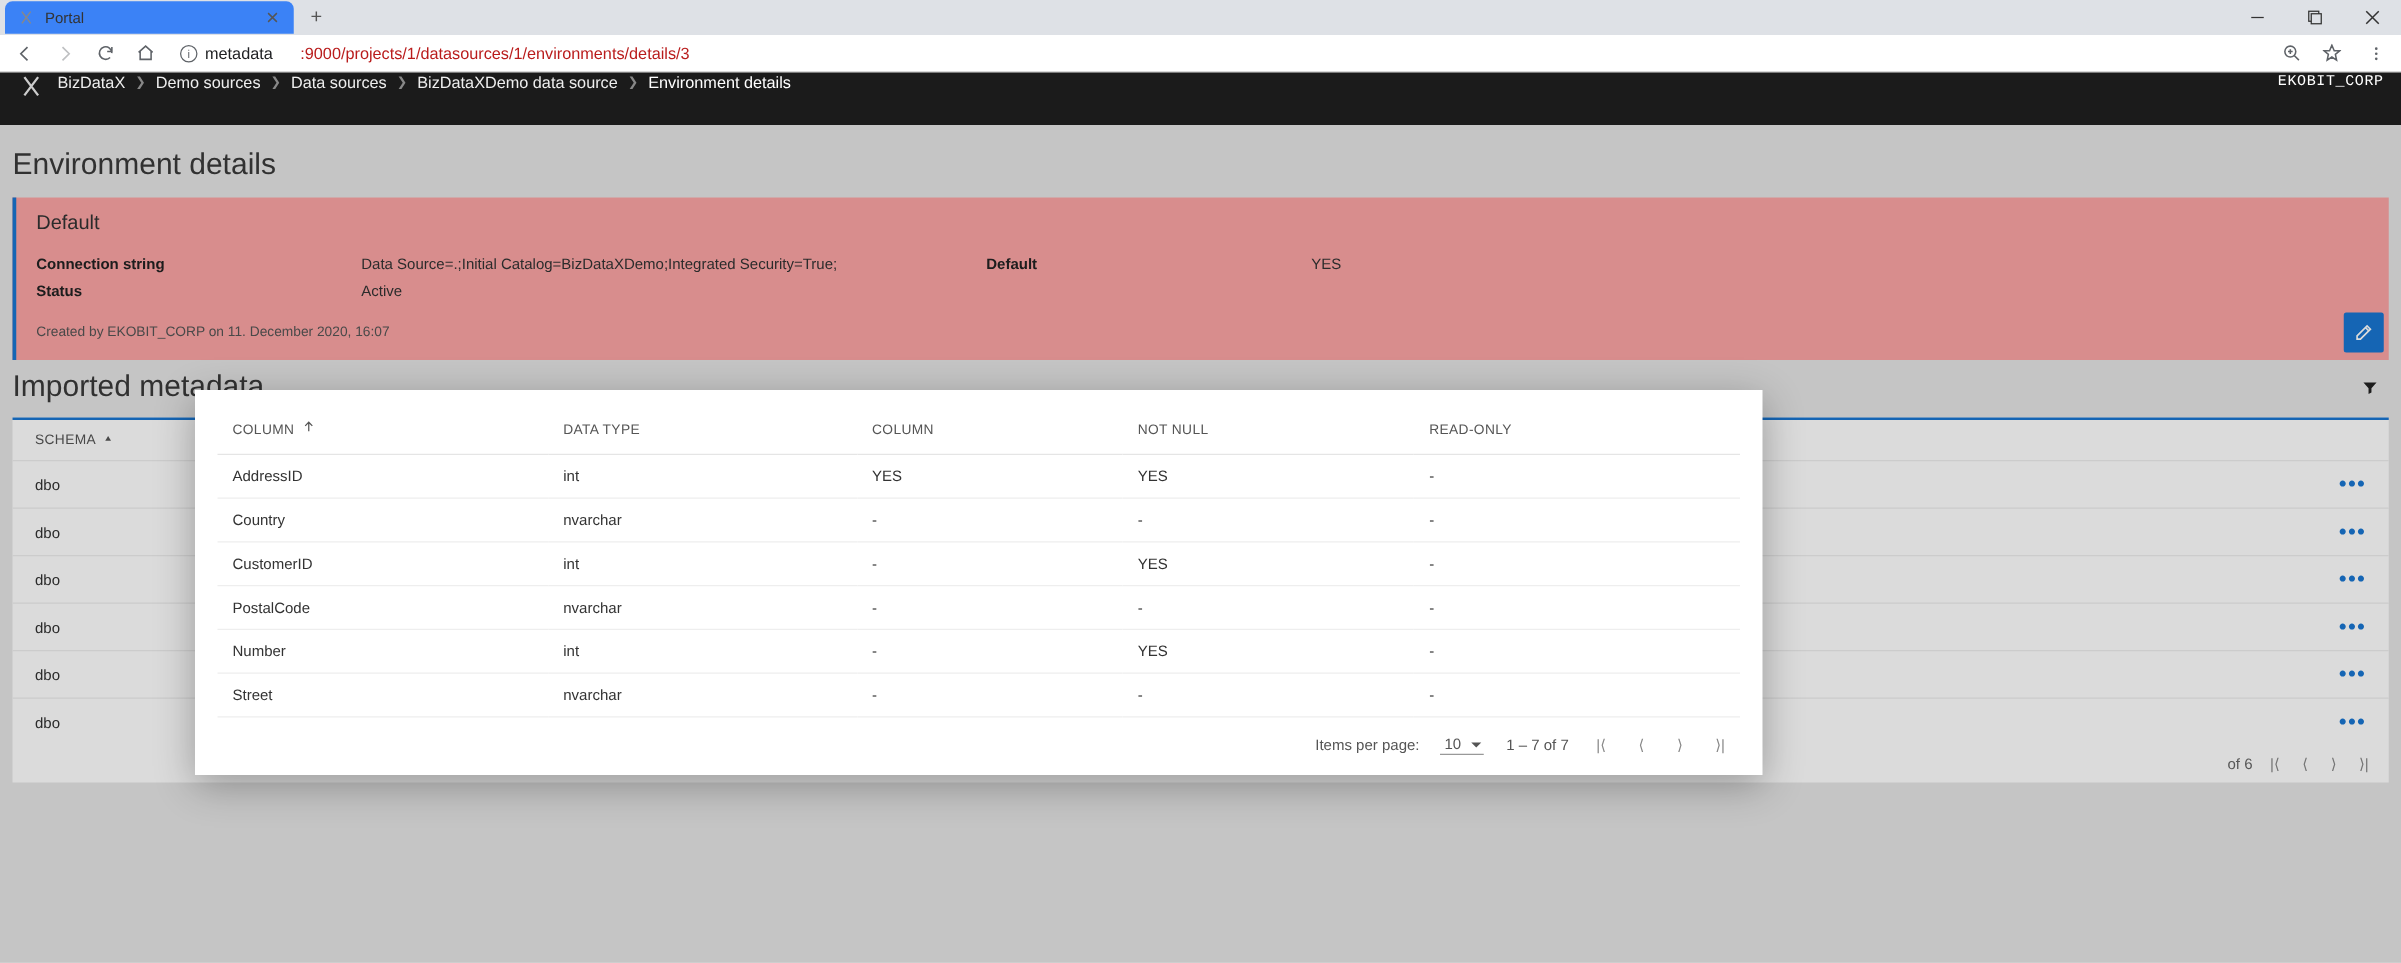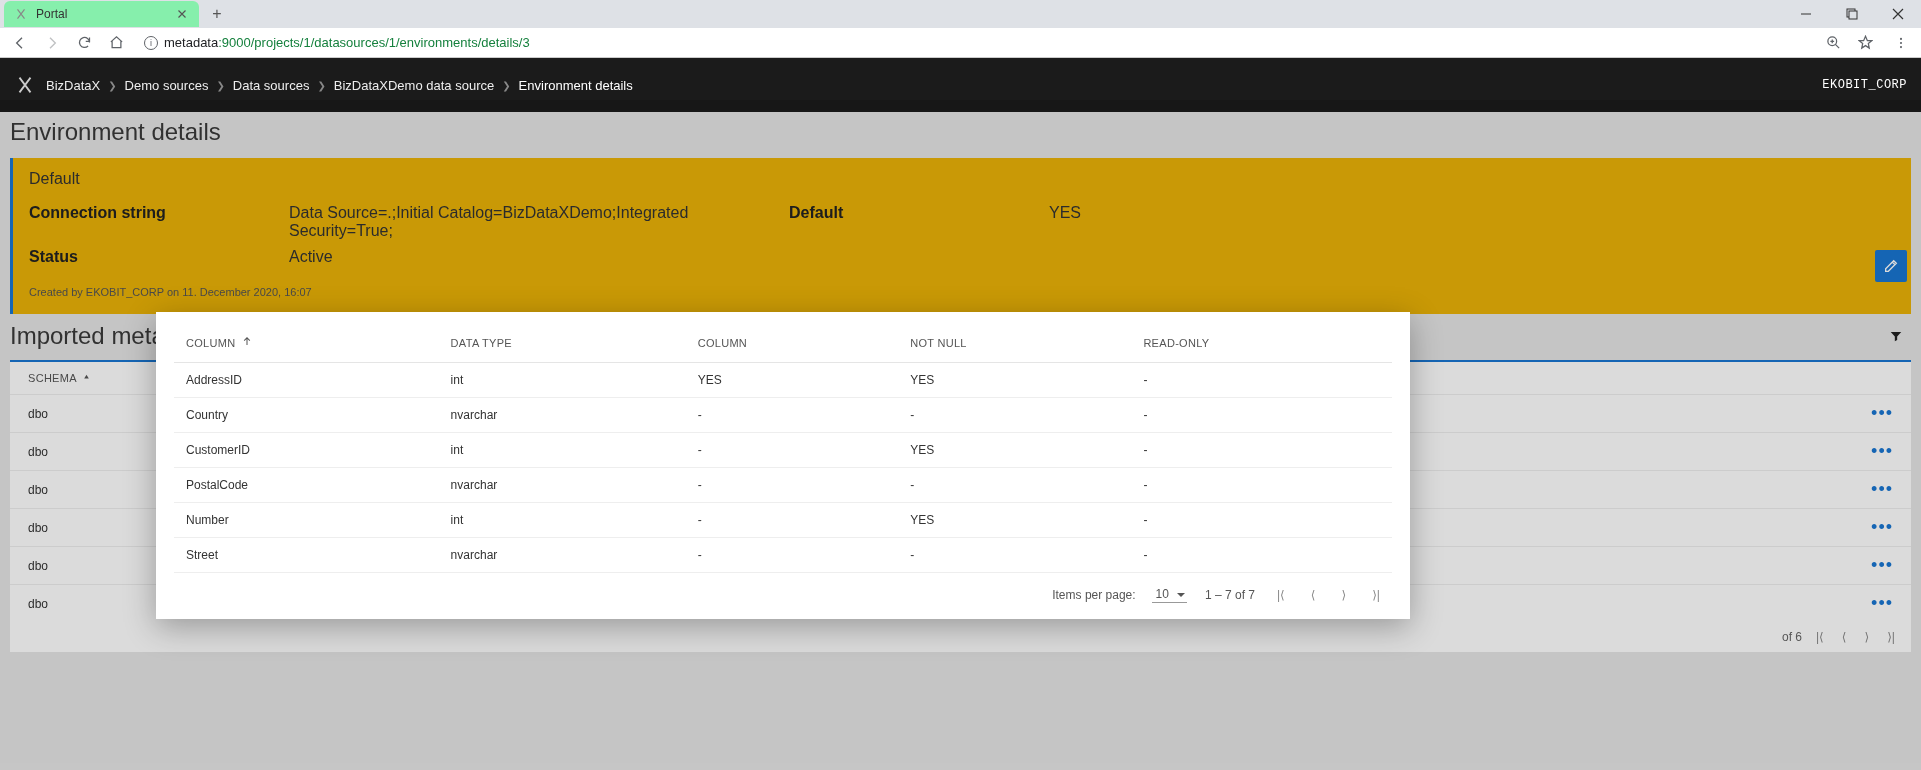--- a/index.html
+++ b/index.html
@@ -1,53 +1,53 @@
 <!DOCTYPE html>
 <html><head>
 <meta charset="utf-8">
 <style>
 * { box-sizing: border-box; margin: 0; padding: 0; font-family: 'Segoe UI', Arial, sans-serif; }
 body { width: 1921px; height: 770px; background: #e6e6e6; overflow: hidden; font-size: 13px; color: #333; position: relative; }
 
 
 .browser-chrome { background: #dee1e6; }
 .tab-bar { display: flex; align-items: center; height: 28px; padding-left: 4px; }
-.tab { display: flex; align-items: center; background: #86efac; height: 26px; padding: 0 10px; border-radius: 6px 6px 0 0; width: 195px; gap: 8px; }
+.tab { display: flex; align-items: center; background: #3b82f6; height: 26px; padding: 0 10px; border-radius: 6px 6px 0 0; width: 231px; gap: 8px; }
 .tab-favicon { width: 14px; height: 14px; color: #888; }
 .tab-title { flex: 1; font-size: 12px; color: #333; }
 .tab-close { width: 14px; height: 14px; color: #555; cursor: pointer; }
 .new-tab { width: 20px; height: 20px; display: flex; align-items: center; justify-content: center; margin-left: 8px; color: #555; font-size: 16px; }
 .window-controls { margin-left: auto; display: flex; }
 .win-btn { width: 46px; height: 28px; display: flex; align-items: center; justify-content: center; color: #333; }
 .win-btn svg { width: 12px; height: 12px; }
 
 .toolbar { display: flex; align-items: center; height: 30px; background: #fff; padding: 0 6px; gap: 4px; border-bottom: 1px solid #ccc; }
 .nav-btn { width: 28px; height: 28px; display: flex; align-items: center; justify-content: center; color: #5f6368; border-radius: 50%; }
 .url-bar { flex: 1; display: flex; align-items: center; height: 26px; padding: 0 10px; font-size: 13px; color: #333; gap: 6px; }
 .url-bar .host { color: #202124; }
-.url-bar .path { color: #15803d; }
+.url-bar .path { color: #b91c1c; margin-left: 22px; }
 .info-icon { width: 14px; height: 14px; border: 1px solid #5f6368; border-radius: 50%; display: flex; align-items: center; justify-content: center; font-size: 9px; color: #5f6368; }
 .tb-icon { width: 28px; display:flex; align-items:center; justify-content:center; color: #5f6368; }
 
 
-.app-header { background: #1b1b1b; color: #fff; height: 54px; display: flex; align-items: center; padding: 0 14px; font-size: 13px; }
+.app-header { background: #1b1b1b; color: #fff; height: 42px; display: flex; align-items: flex-start; padding: 0 14px; font-size: 13px; }
 .app-logo { width: 22px; height: 22px; margin-right: 10px; color: #ccc; }
 .breadcrumbs { display: flex; align-items: center; gap: 8px; }
 .breadcrumb { color: #eee; cursor: pointer; }
 .breadcrumb.active { color: #fff; }
 .chev { color: #888; font-size: 10px; }
 .user { margin-left: auto; font-size: 12px; letter-spacing: .5px; font-family: Liberation Mono, monospace; }
 
 
 .backdrop { position: absolute; top: 100px; left: 0; right: 0; bottom: 0; background: rgba(0,0,0,0.14); pointer-events:none; }
 .page { position: absolute; top: 100px; left: 0; right: 0; padding: 10px; }
 .page-title { font-size: 24px; font-weight: 300; color: #3a3a3a; margin: 8px 0 12px; }
-.card { background: #eab308; border-left: 3px solid #1976d2; padding: 0 16px 10px; margin-bottom: 6px; }
+.card { background: #fca5a5; border-left: 3px solid #1976d2; padding: 0 16px 10px; margin-bottom: 6px; }
 .card-header { font-size: 16px; padding: 12px 0 10px; color: #333; }
-.details-grid { display: grid; grid-template-columns: 260px 500px 260px auto; row-gap: 8px; font-size: 16px; padding: 6px 0 14px; }
+.details-grid { display: grid; grid-template-columns: 260px 500px 260px auto; row-gap: 8px; font-size: 12px; padding: 6px 0 14px; }
 .label { font-weight: 700; color: #222; }
 .created { font-size: 11px; color: #555; padding: 6px 0; }
 .edit-btn { position: absolute; right: 14px; top: 150px; width: 32px; height: 32px; background: #1976d2; border-radius: 2px; display: flex; align-items: center; justify-content: center; color:#fff; }
 
 .section-title { font-size: 24px; font-weight: 300; color: #3a3a3a; margin: 8px 0 10px; display:flex; align-items:center; }
 .filter-btn { margin-left:auto; width:30px; display:flex; justify-content:center; color:#222; }
 
 .bg-table { background:#fff; border-top: 2px solid #1976d2; }
 .bg-th { display:grid; grid-template-columns: 1fr; padding: 10px 18px; font-size: 11px; color:#555; letter-spacing:.3px; }
 .bg-th span { display:flex; align-items:center; gap:4px; }

